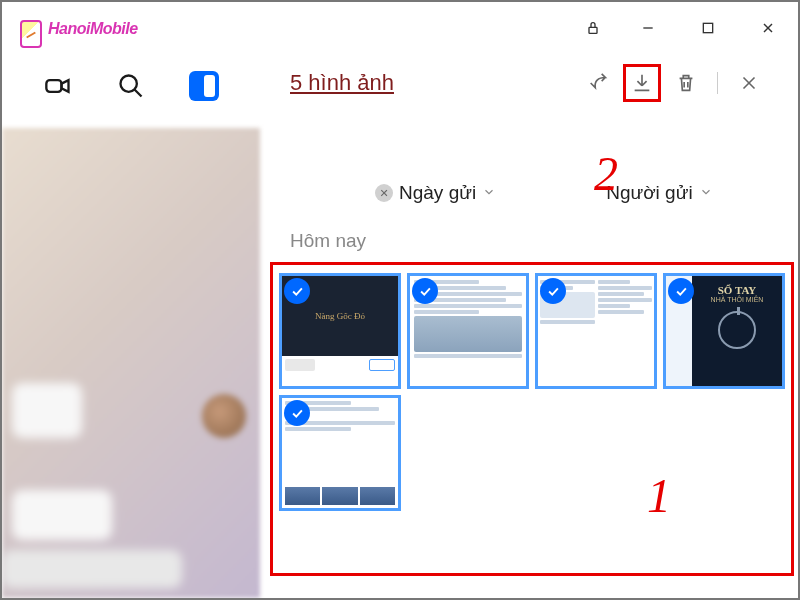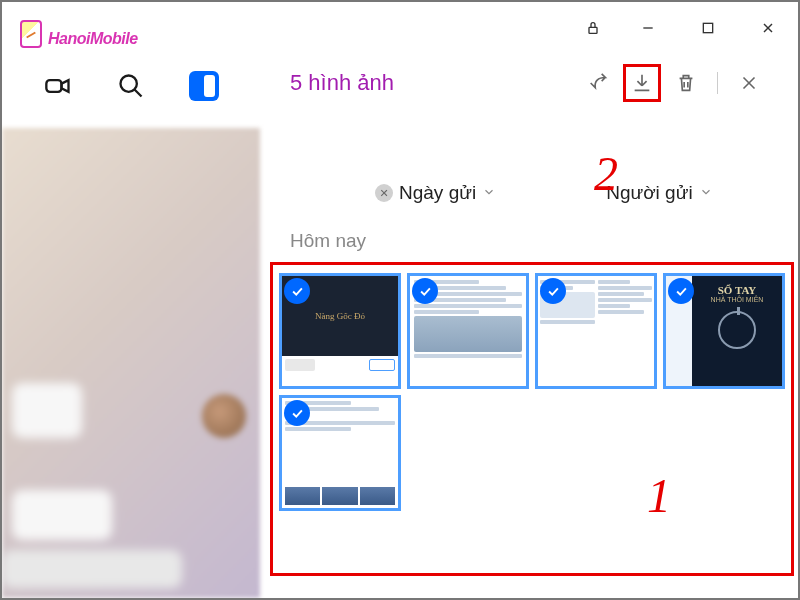--- a/index.html
+++ b/index.html
@@ -7,21 +7,21 @@
       font-family: -apple-system, BlinkMacSystemFont, "Segoe UI", Arial, sans-serif;
       width: 800px; height: 600px;
       border: 2px solid #777;
       position: relative;
       background: #fff;
       overflow: hidden;
     }
     .logo {
       position: absolute;
       top: 18px; left: 18px;
-      display: flex; align-items: flex-end; gap: 6px;
+      display: flex; align-items: flex-start; gap: 6px;
       z-index: 100;
     }
     .logo-icon {
       width: 22px; height: 28px;
       border: 2px solid #d934b2;
       border-radius: 4px;
       position: relative;
       background: linear-gradient(135deg, #fff6a0 40%, #fff 40%);
     }
     .logo-icon::before {
@@ -122,22 +122,23 @@
       padding: 0;
       position: relative;
     }
     .panel-header {
       display: flex;
       align-items: center;
       padding: 18px 30px 14px 30px;
     }
     .panel-title {
       font-size: 22px;
-      color: #a21caf;
+      color: #7f1d1d;
       flex: 1;
+      text-decoration: underline;
     }
     .header-actions {
       display: flex;
       align-items: center;
       gap: 6px;
     }
     .action-btn {
       width: 38px; height: 38px;
       display: flex; align-items: center; justify-content: center;
       cursor: pointer;

